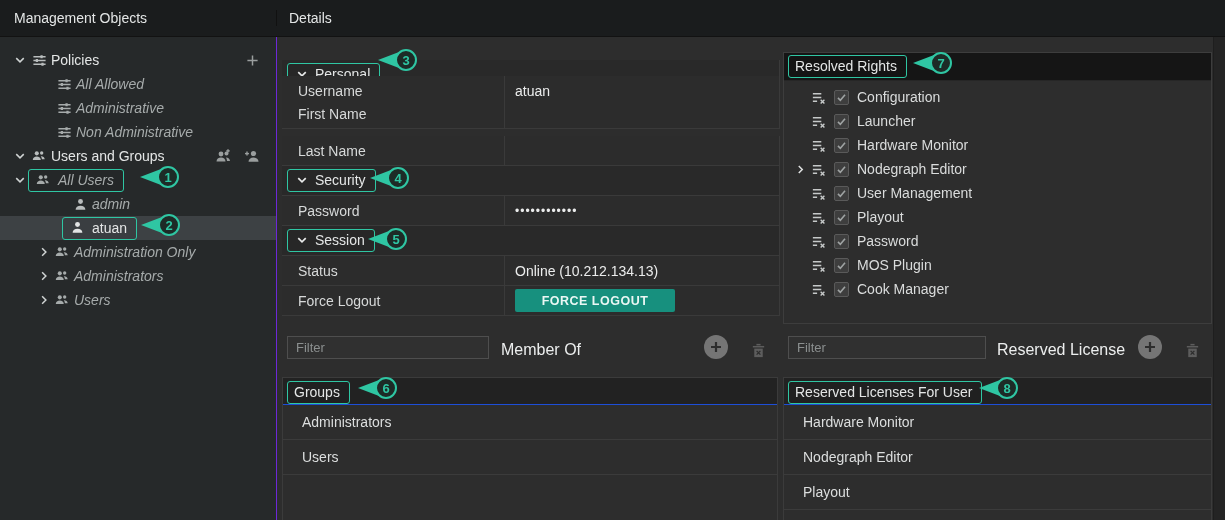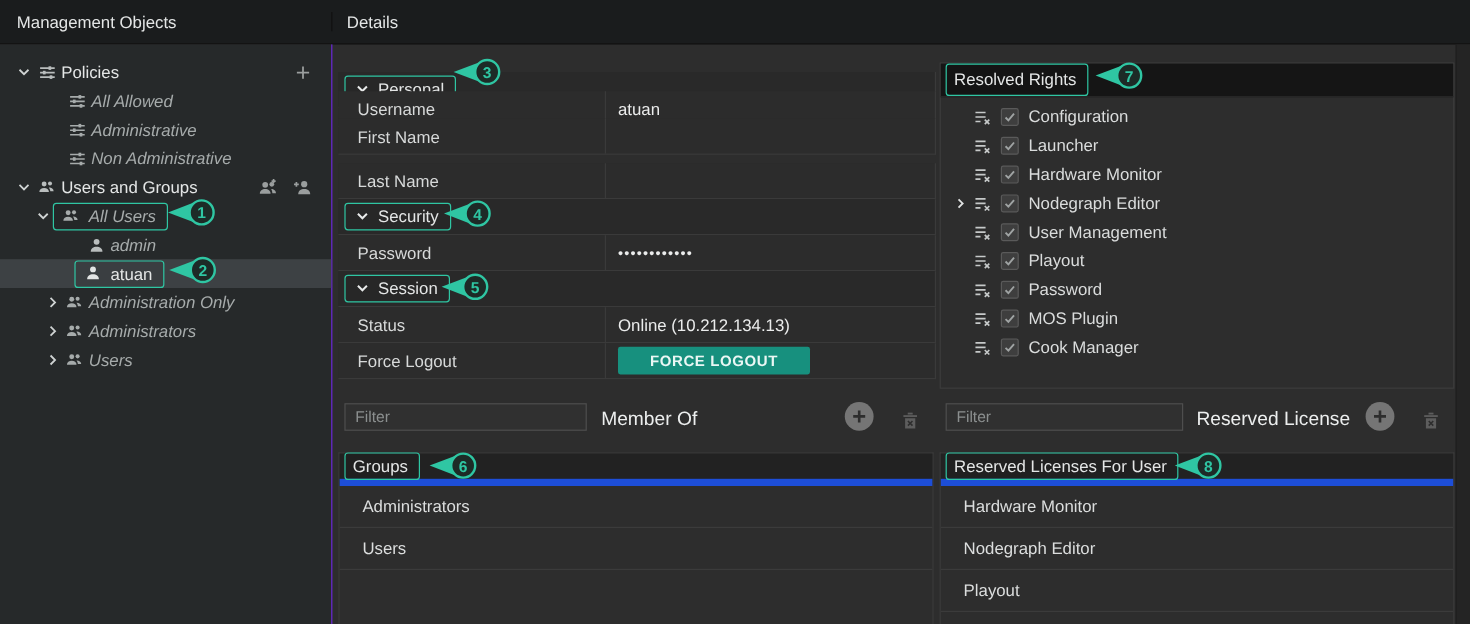--- a/index.html
+++ b/index.html
@@ -58,21 +58,21 @@
   .frow .fl{width:223px;height:100%;display:flex;align-items:center;padding-left:16px;
     color:#d7d9d9;border-right:1px solid var(--line)}
   .frow .fv{flex:1;height:100%;display:flex;align-items:center;padding-left:10px;color:#ebecec}
   .logout-btn{margin-left:10px;width:160px;height:23px;background:var(--btn);color:#eaf7f4;
     border:none;border-radius:2px;font-size:12.5px;font-weight:700;letter-spacing:.5px;
     font-family:inherit;display:flex;align-items:center;justify-content:center;cursor:pointer}
 
   
   .rpanel{position:absolute;left:783px;top:52px;width:429px;height:272px;background:#2d2d2d;
     border:1px solid #3d3d3d}
-  .rphead{height:28px;background:#151515;display:flex;padding-left:4px;
+  .rphead{height:28px;background:#151515;display:flex;align-items:center;padding-left:4px;
     border-bottom:1px solid #262626}
   .rplist{padding-top:4px}
   .rrow{height:24px;display:flex;align-items:center;padding-left:26px;gap:8px;position:relative;
     color:#dadcdc}
   .rrow .chevpos{position:absolute;left:8px;top:4px}
   .cb{width:15px;height:15px;background:#3e3e3e;border:1px solid #5a5a5a;border-radius:2px;
     display:flex;align-items:center;justify-content:center;flex:none}
 
   
   .btoolbar{position:absolute;top:329px;height:30px;display:flex;align-items:flex-end}
@@ -83,22 +83,22 @@
   .filter::placeholder{color:#8b8f8f}
   .ptitle{margin-left:12px;font-size:16px;color:#eceeee;white-space:nowrap}
   .plusbtn{margin-left:auto;width:24px;height:24px;border-radius:50%;background:#757575;border:none;
     display:flex;align-items:center;justify-content:center;cursor:pointer;flex:none}
   .trashbtn{margin-left:22px;margin-right:11px;background:none;border:none;cursor:pointer;
     display:flex;align-items:center;justify-content:center;flex:none;color:#5d5d5d}
   .bpanel{position:absolute;top:377px;height:143px;background:#2d2d2d;border:1px solid #3b3b3b;
     border-bottom:none}
   .bpanel.bl{left:282px;width:496px}
   .bpanel.br{left:783px;width:429px}
-  .bphead{height:27px;background:#222222;border-bottom:6px solid #1d4ed8;display:flex;
-    align-items:center;padding-left:4px}
+  .bphead{height:27px;background:#222222;border-bottom:1px solid #1d4ed8;display:flex;
+    align-items:flex-end;padding-left:4px}
   .brow{height:35px;display:flex;align-items:center;padding-left:19px;border-bottom:1px solid #3b3b3b;
     color:#dcdede}
 
   .gutter{position:absolute;left:1213px;top:37px;width:12px;height:483px;background:#242424;
     border-left:1px solid #1e1e1e}
 </style>
 </head>
 <body>
 
 <div class="topbar">
@@ -220,21 +220,21 @@
               <path d="M4.3 4.6h1.4v4h-1.4z"></path>
               <path d="M3 5.9h4v1.4H3z"></path>
               <circle cx="11.5" cy="6.5" r="2.6"></circle>
               <path d="M6.5 14.8c0-2.7 2.2-4.3 5-4.3s5 1.6 5 4.3z"></path>
             </g>
           </svg>
         </span>
     </span>
   </div>
 
-  <div class="trow" style="padding-left:28px">
+  <div class="trow" style="padding-left:12px">
     <span class="icon16 tico">
       <svg width="12" height="12" viewBox="0 0 16 16">
           <path d="M3 5.5l5 5 5-5" fill="none" stroke="#cfd3d3" stroke-width="2"></path>
         </svg>
       </span>
     <span class="tealbox">
       <span class="icon16 tico">
         <svg width="16" height="16" viewBox="0 0 18 18">
             <g fill="#a6abab">
               <circle cx="6.5" cy="6" r="2.3"></circle>

